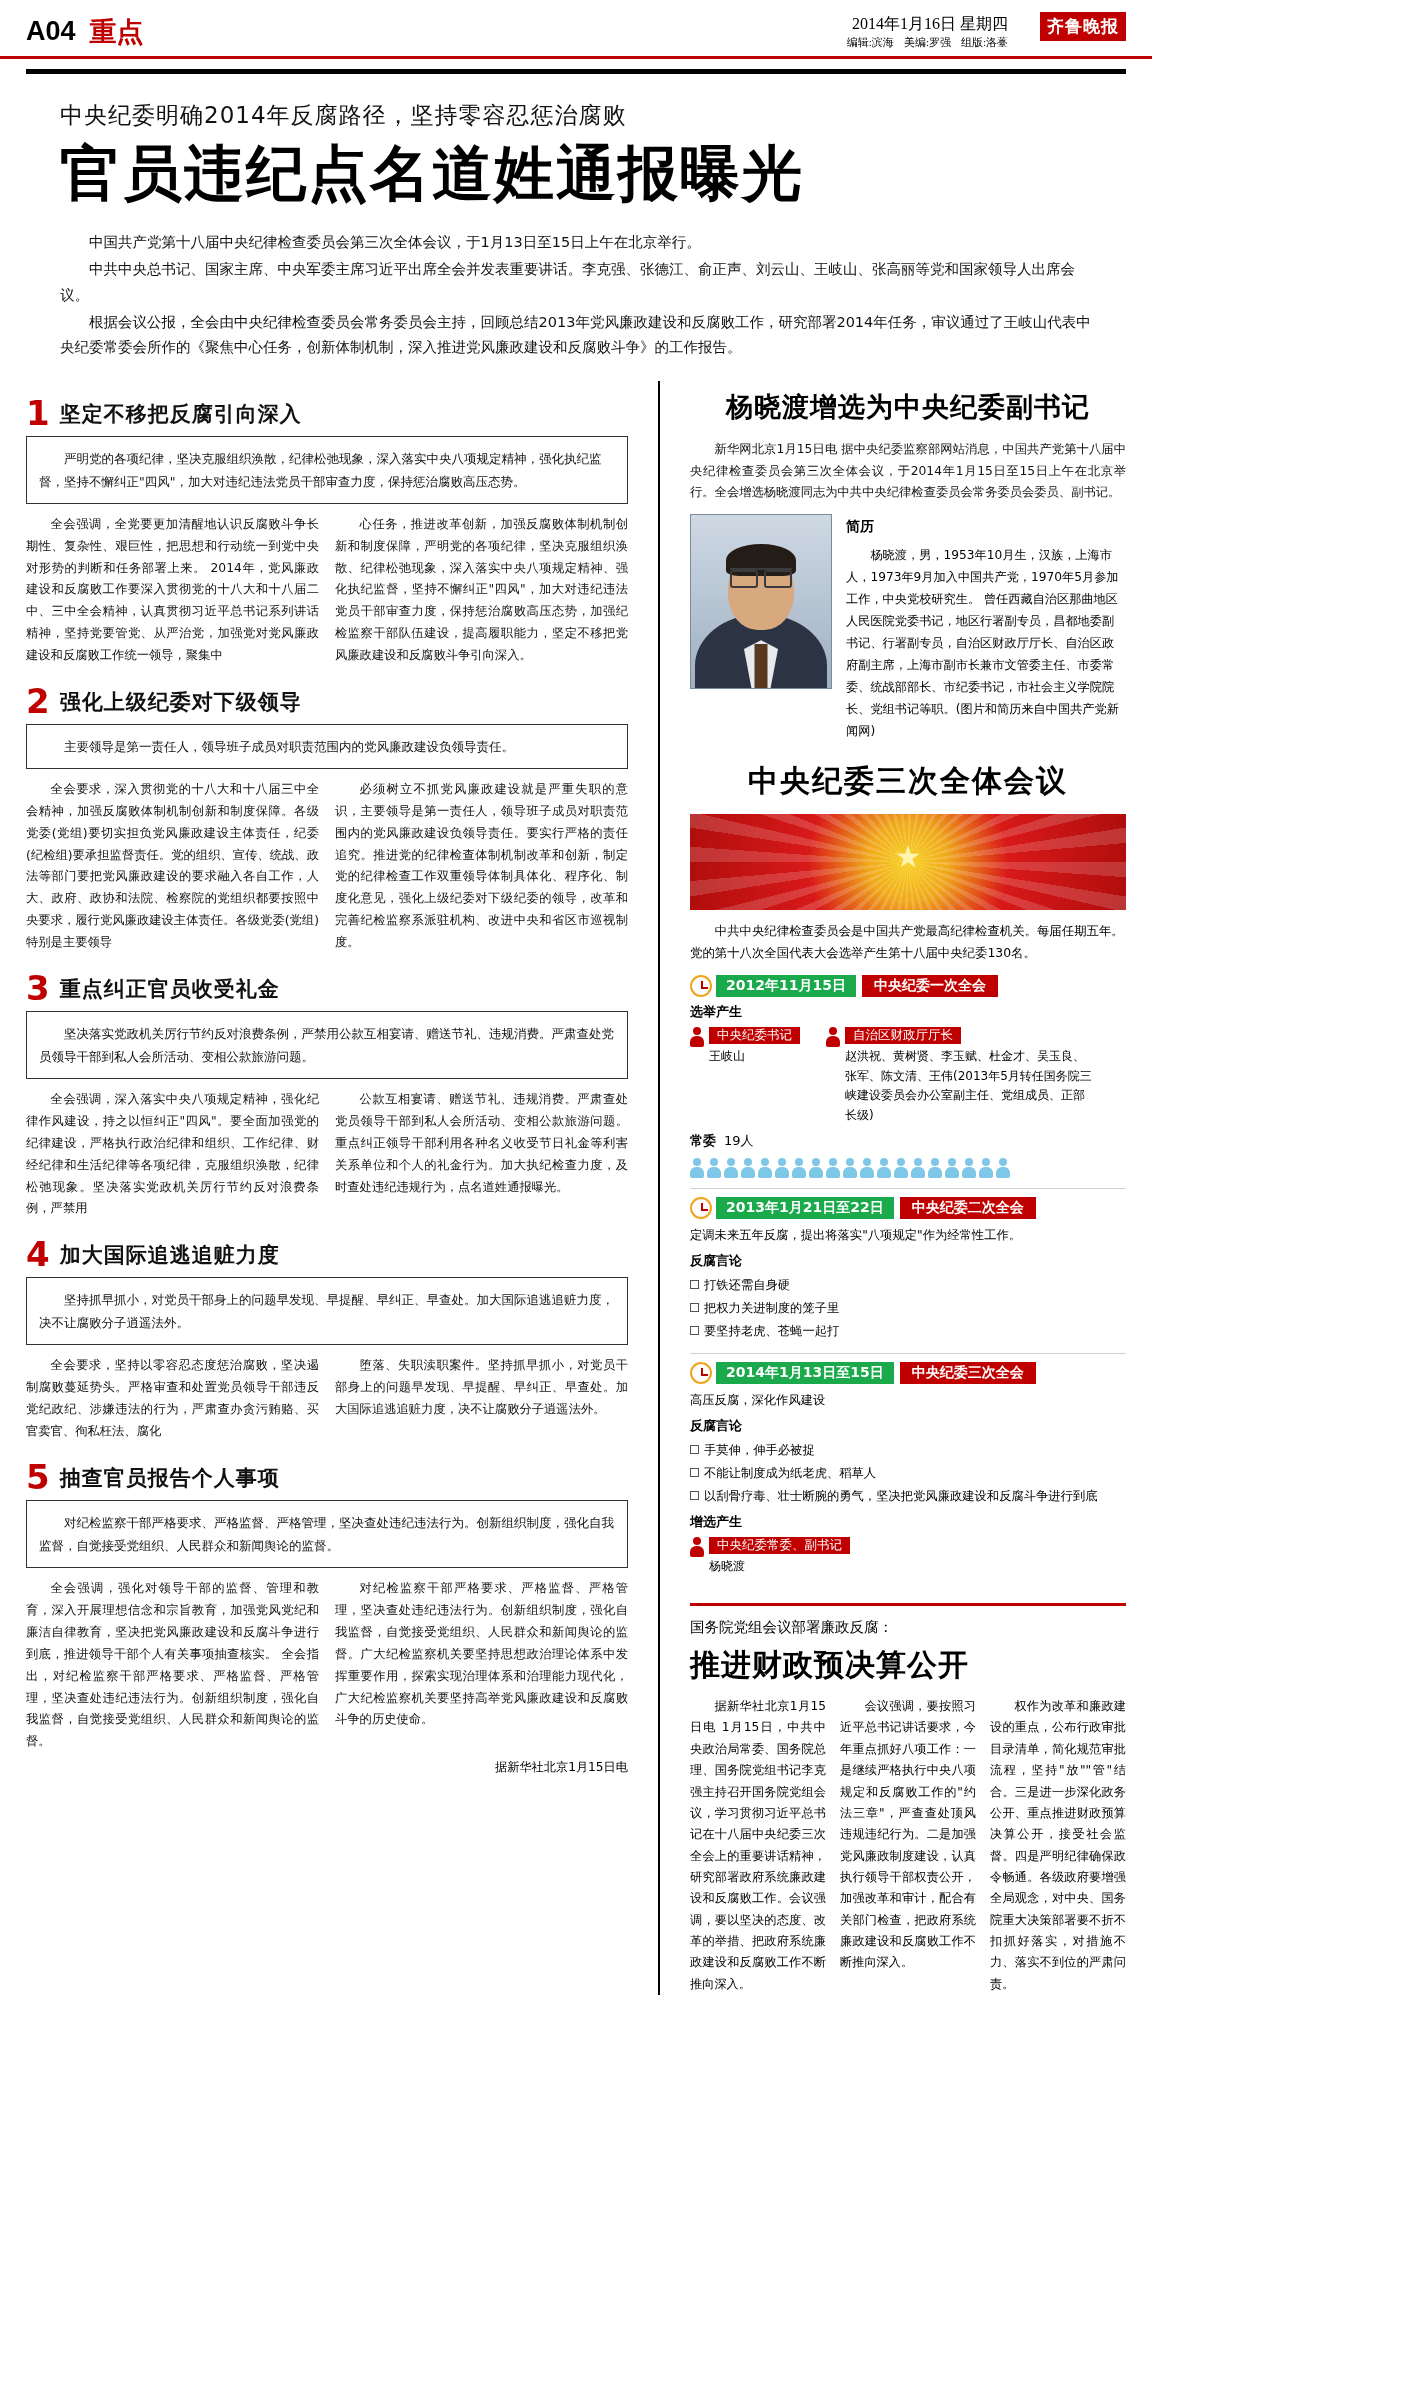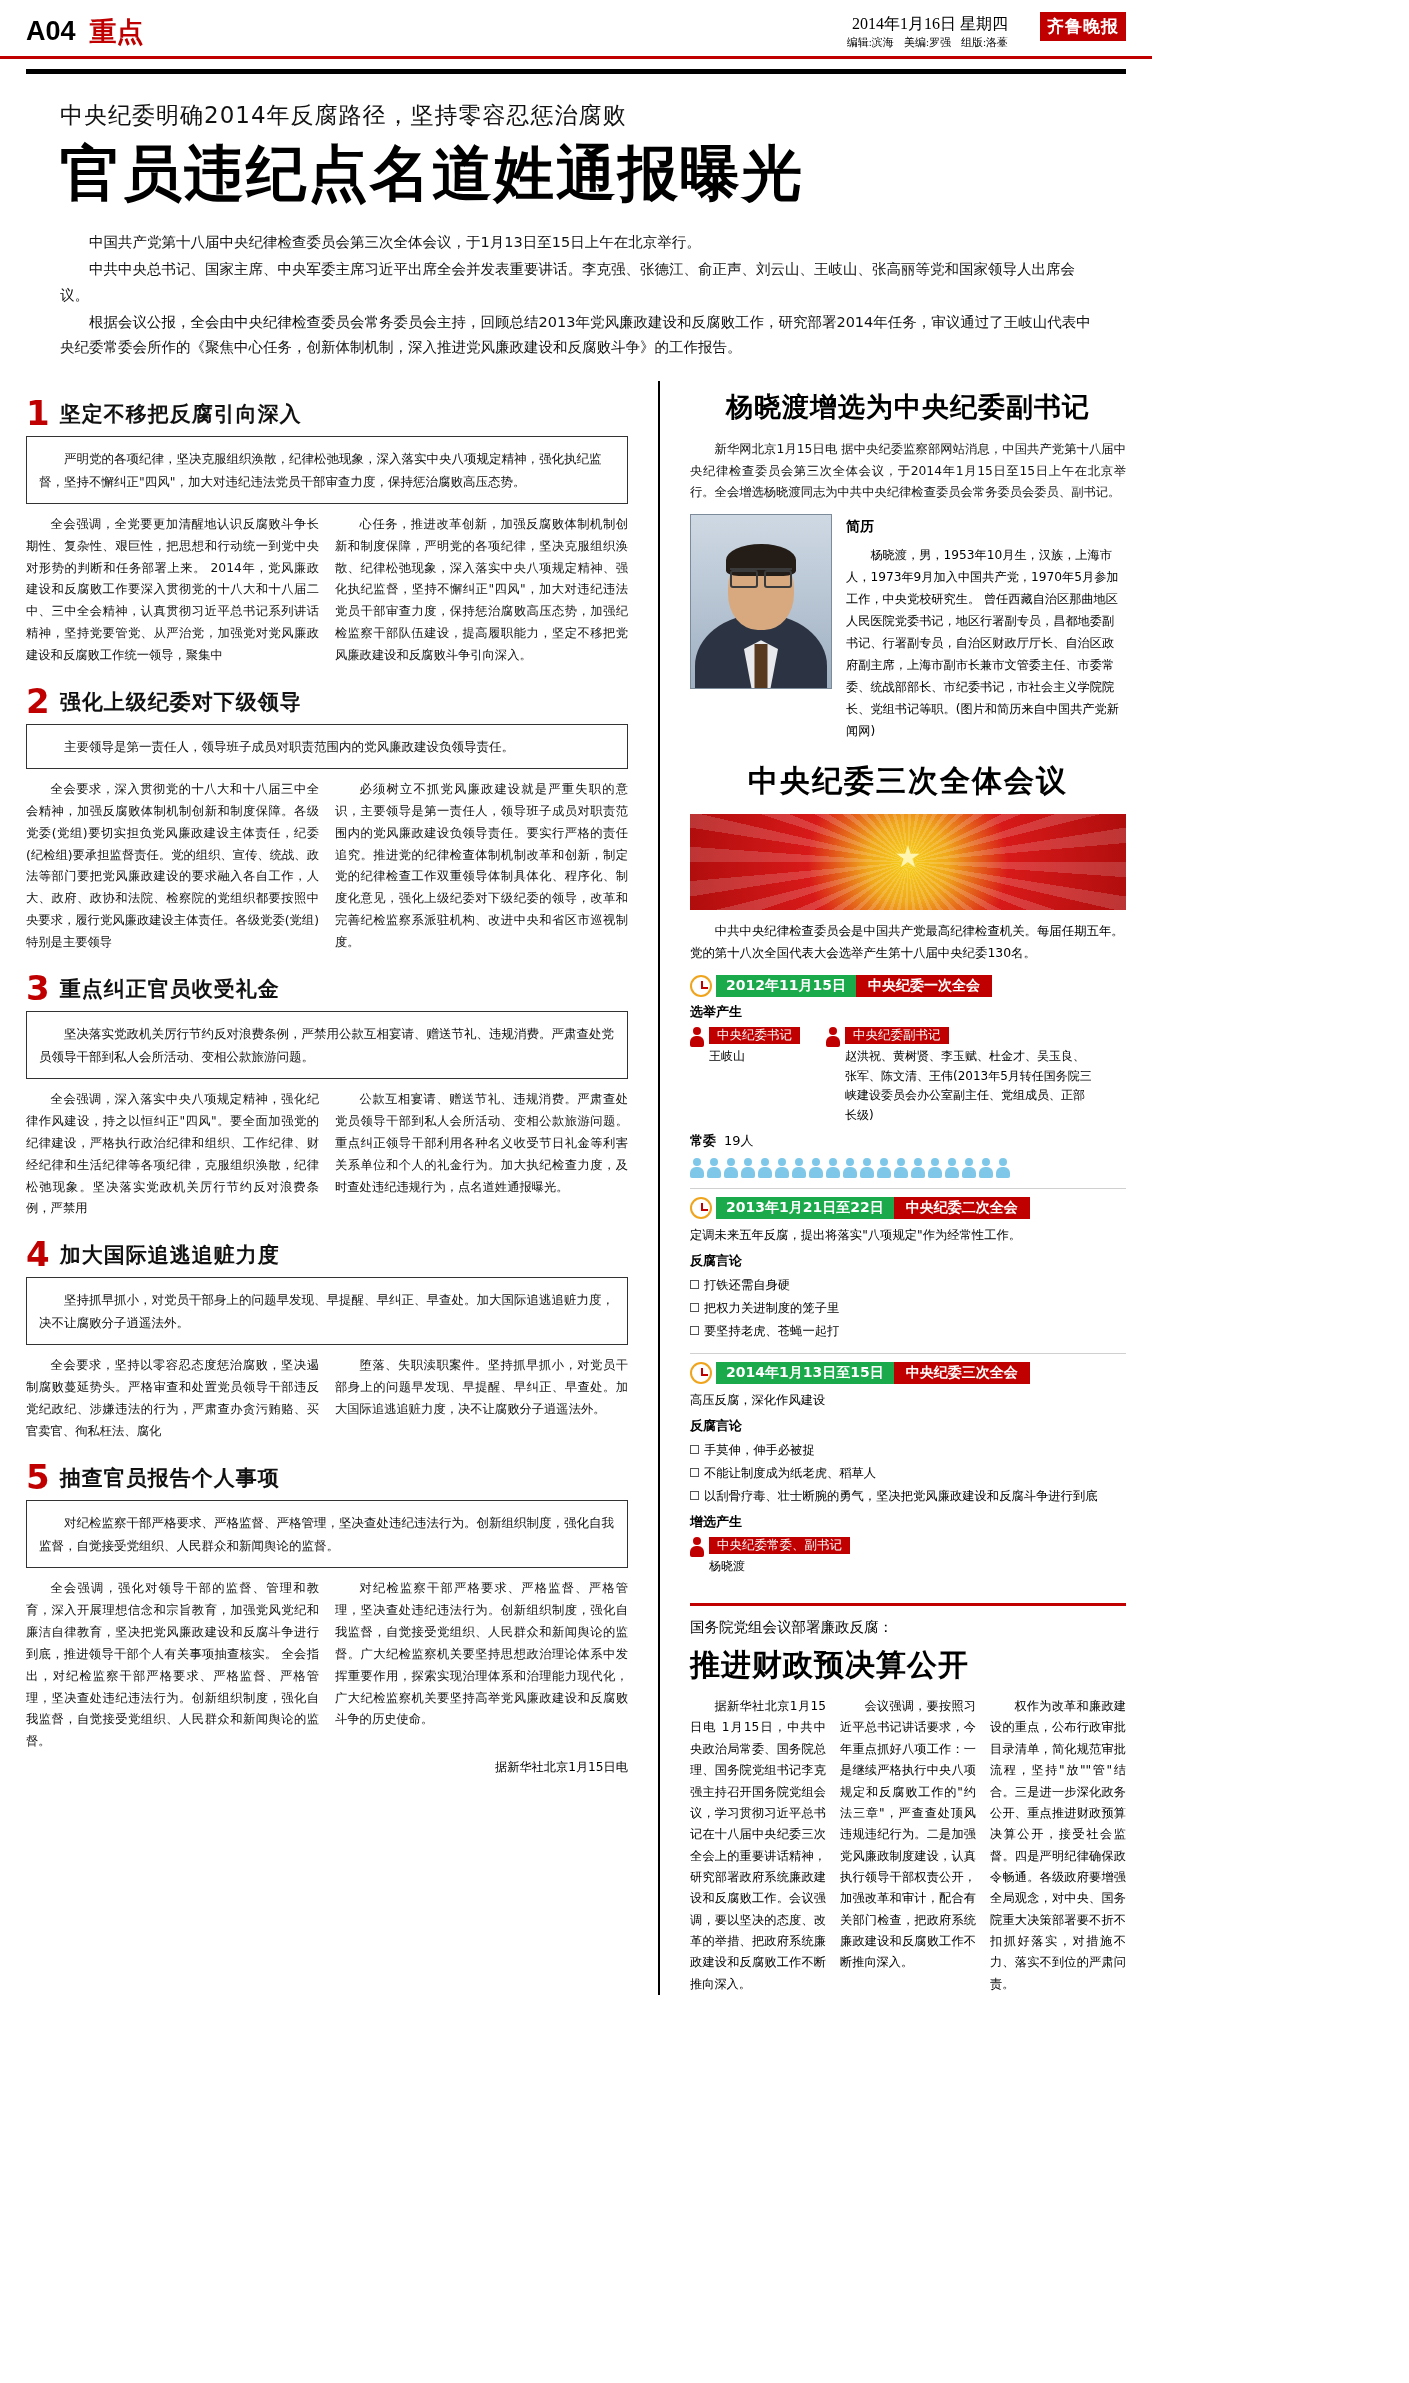--- a/index.html
+++ b/index.html
@@ -229,21 +229,21 @@
     margin-right: 4px;
   }
   .clock:before { content:""; position:absolute; left:9px; top:4px; width:2px; height:8px; background:#c00000;}
   .clock:after { content:""; position:absolute; left:9px; top:10px; width:7px; height:2px; background:#c00000;}
   .date-chip {
     background: #1aa94b; color: #fff; font-family: "DejaVu Sans", sans-serif;
     font-weight: bold; font-size: 14px; padding: 2px 10px;
   }
   .sess-chip {
     background: #c00000; color: #fff; font-family: "DejaVu Sans", sans-serif;
-    font-weight: bold; font-size: 14px; padding: 2px 12px; 
+    font-weight: bold; font-size: 14px; padding: 2px 12px; margin-left: 6px;
   }
   .sub-lbl {
     font-family: "DejaVu Sans", sans-serif; font-size: 13px; font-weight: bold;
     margin: 6px 0 4px 0;
   }
   .role-row { display: flex; gap: 26px; margin: 4px 0 2px 0; }
   .role-col { display: flex; align-items: flex-start; gap: 5px; }
   .person-ico { width: 14px; height: 20px; position: relative; flex: none; margin-top: 2px; }
   .person-ico .h { position: absolute; top: 0; left: 3px; width: 8px; height: 8px; border-radius: 50%; background: #c00000; }
   .person-ico .b { position: absolute; top: 9px; left: 0; width: 14px; height: 11px; background: #c00000; border-radius: 6px 6px 2px 2px; }
@@ -457,21 +457,21 @@
                 <span class="role-chip">中央纪委书记</span>
                 <div class="role-names">王岐山</div>
               </span>
             </div>
             <div class="role-col">
               <span class="person-ico">
                   <span class="h"></span>
                   <span class="b"></span>
                 </span>
               <span>
-                <span class="role-chip">中央纪委副书记</span>
+                <span class="role-chip">自治区财政厅厅长</span>
                 <div class="role-names">赵洪祝、黄树贤、李玉赋、杜金才、吴玉良、张军、陈文清、王伟(2013年5月转任国务院三峡建设委员会办公室副主任、党组成员、正部长级)</div>
               </span>
             </div>
           </div>
           <div class="standing">
             <span class="lbl">常委</span>
             <span class="cnt">19人</span>
           </div>
           <div class="people-strip">
             <span class="person-ico blue">

